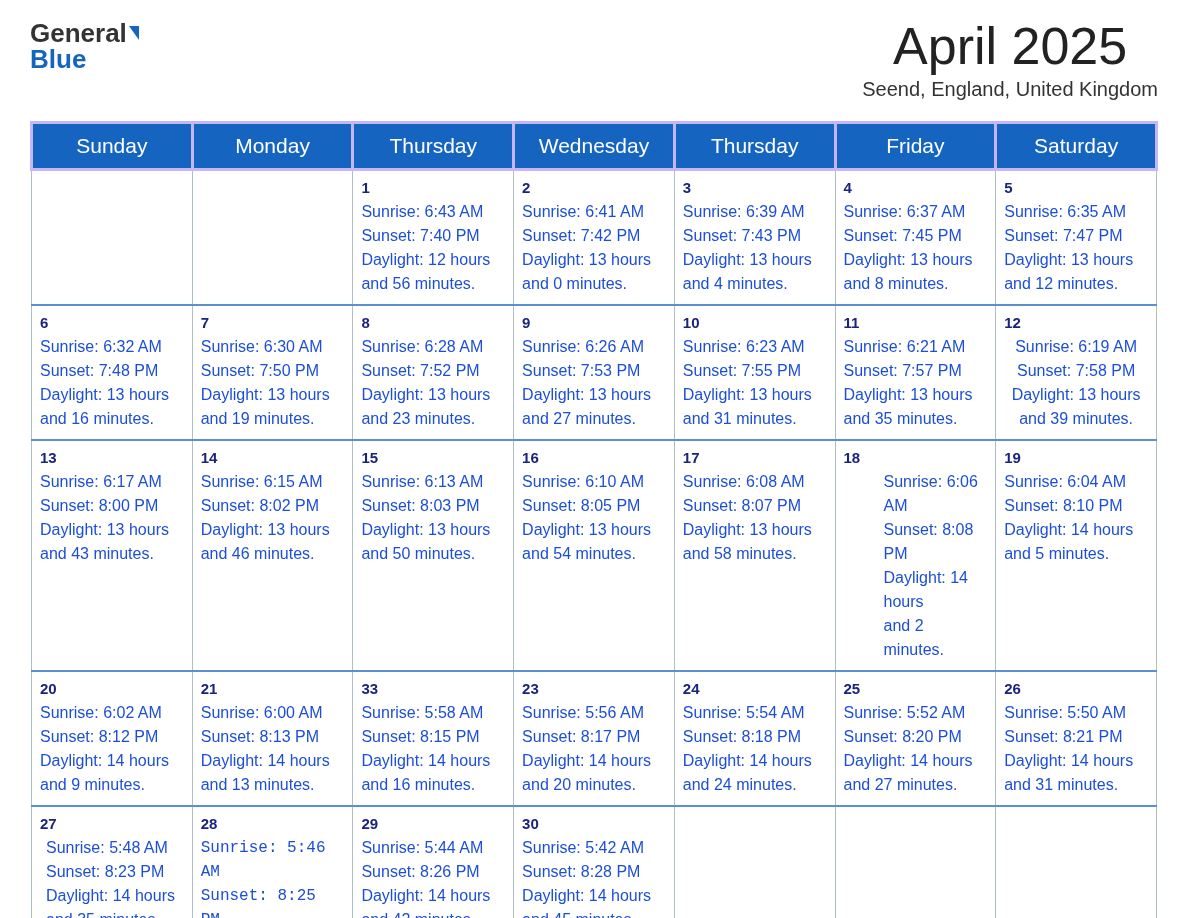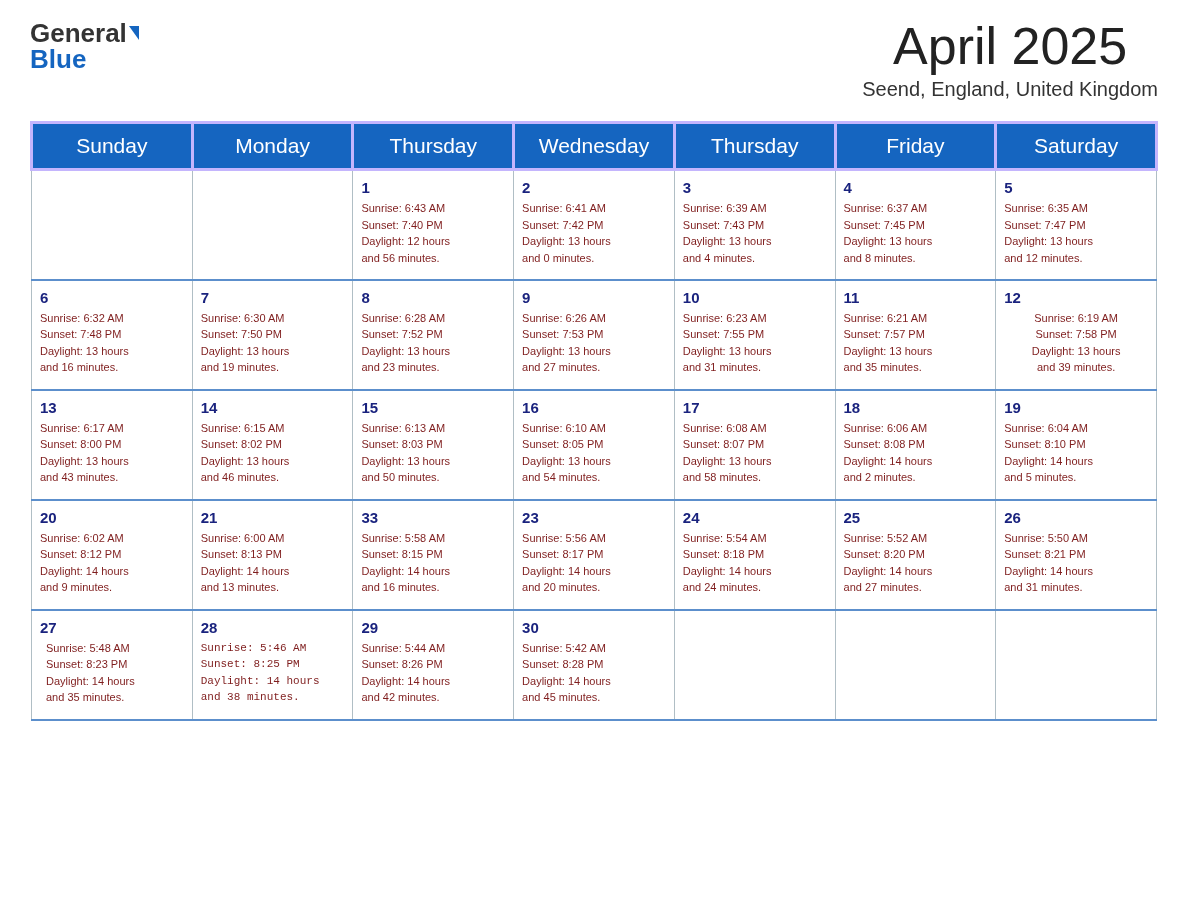--- a/index.html
+++ b/index.html
@@ -83,22 +83,22 @@
       height: 110px;
     }
     tbody tr td .day-num {
       font-size: 15px;
       font-weight: bold;
       color: #1a237e;
       margin-bottom: 4px;
       display: block;
     }
     tbody tr td .day-info {
-      font-size: 11px;
-      color: #7f1d1d;
+      font-size: 16px;
+      color: #1d4ed8;
       line-height: 1.5;
     }
     tbody tr {
       border-bottom: 2px solid #5c8fcc;
     }
     .empty-cell {
       background: #fff;
     }
   </style>
 </head>
@@ -254,21 +254,21 @@
         </td>
         <td>
           <span class="day-num">17</span>
           <div class="day-info" style="white-space: pre-line;">Sunrise: 6:08 AM
 Sunset: 8:07 PM
 Daylight: 13 hours
 and 58 minutes.</div>
         </td>
         <td>
           <span class="day-num">18</span>
-          <div class="day-info" style="white-space: pre-line;">Sunrise: 6:06 AM
+          <div class="day-info" style="white-space: pre-line; margin-left: 40px;">Sunrise: 6:06 AM
 Sunset: 8:08 PM
 Daylight: 14 hours
 and 2 minutes.</div>
         </td>
         <td>
           <span class="day-num">19</span>
           <div class="day-info" style="white-space: pre-line;">Sunrise: 6:04 AM
 Sunset: 8:10 PM
 Daylight: 14 hours
 and 5 minutes.</div>

